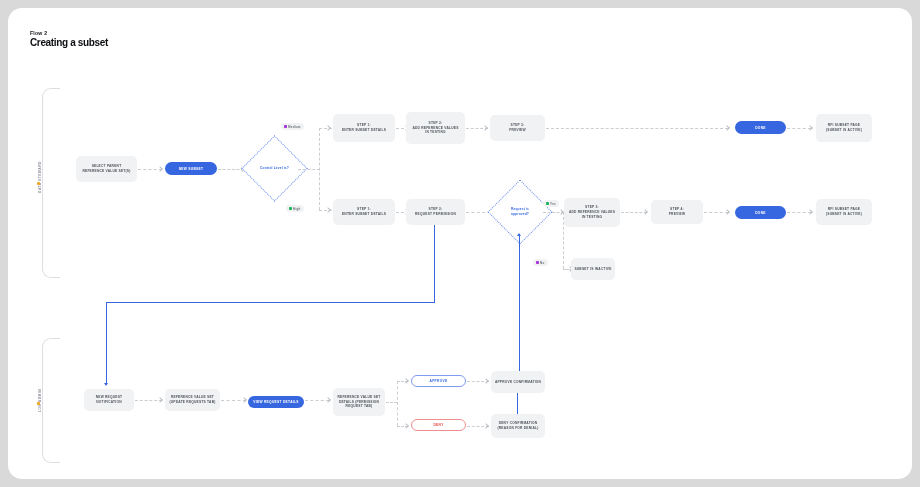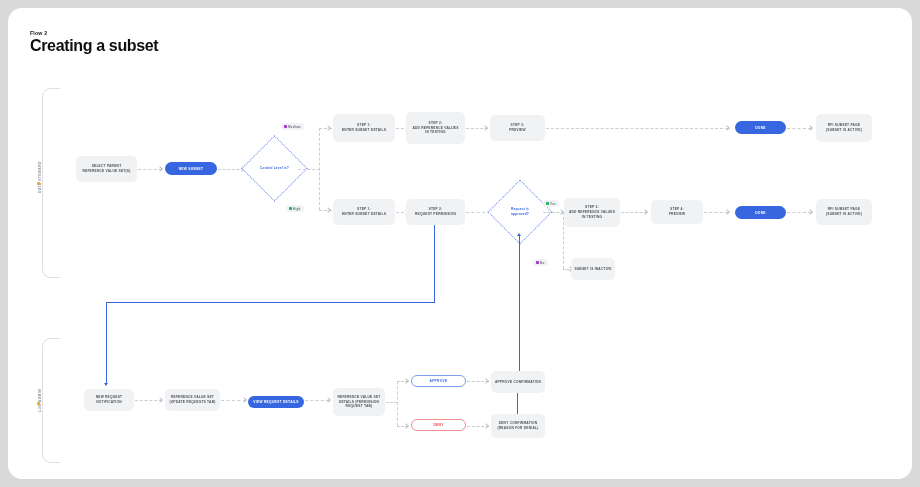--- a/index.html
+++ b/index.html
@@ -16,21 +16,21 @@
     overflow:hidden;
   }
   
   .flow-kicker{
     position:absolute; left:22px; top:22px;
     font-size:5.2px; font-weight:700; color:#14161a;
     letter-spacing:.18px;
   }
   .flow-title{
     position:absolute; left:22px; top:29px;
-    font-size:16px; font-weight:700; color:#0d0f12;
+    font-size:10px; font-weight:700; color:#0d0f12;
     letter-spacing:-.35px;
   }
   
   .lane{
     position:absolute;
     border-left:1px solid #dcdee2;
     border-top:1px solid #dcdee2;
     border-bottom:1px solid #dcdee2;
     border-top-left-radius:9px;
     border-bottom-left-radius:9px;

